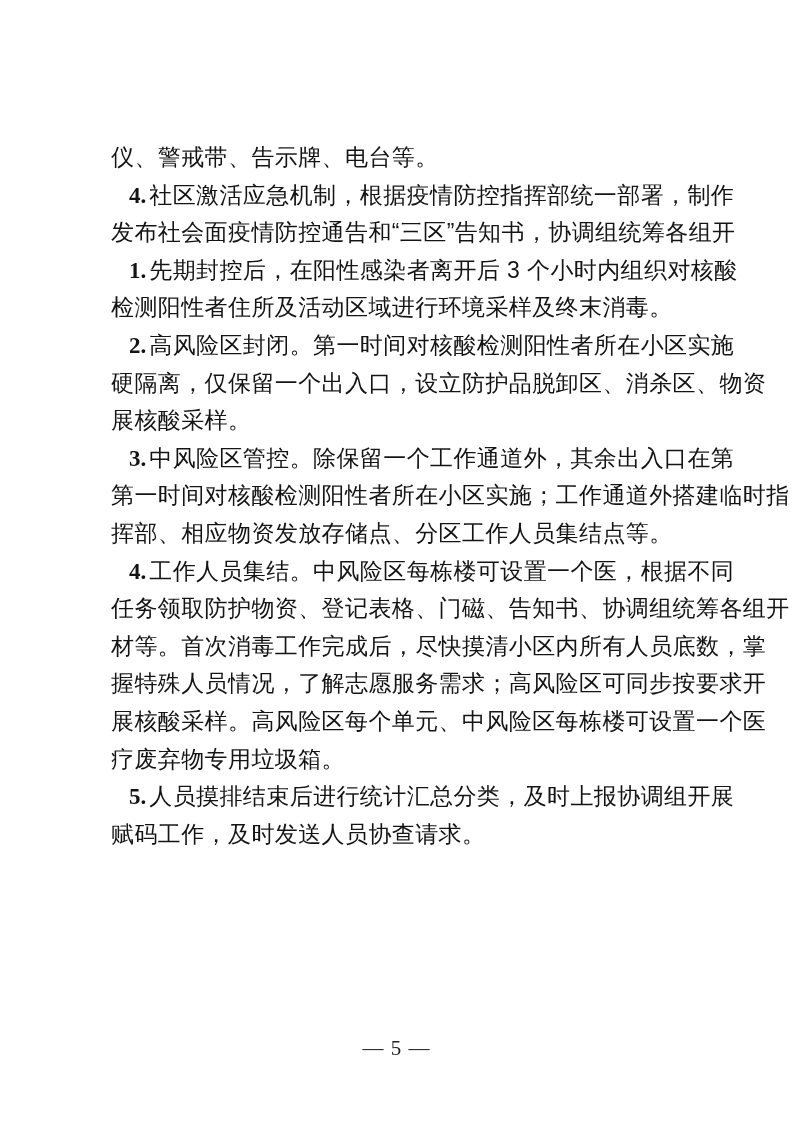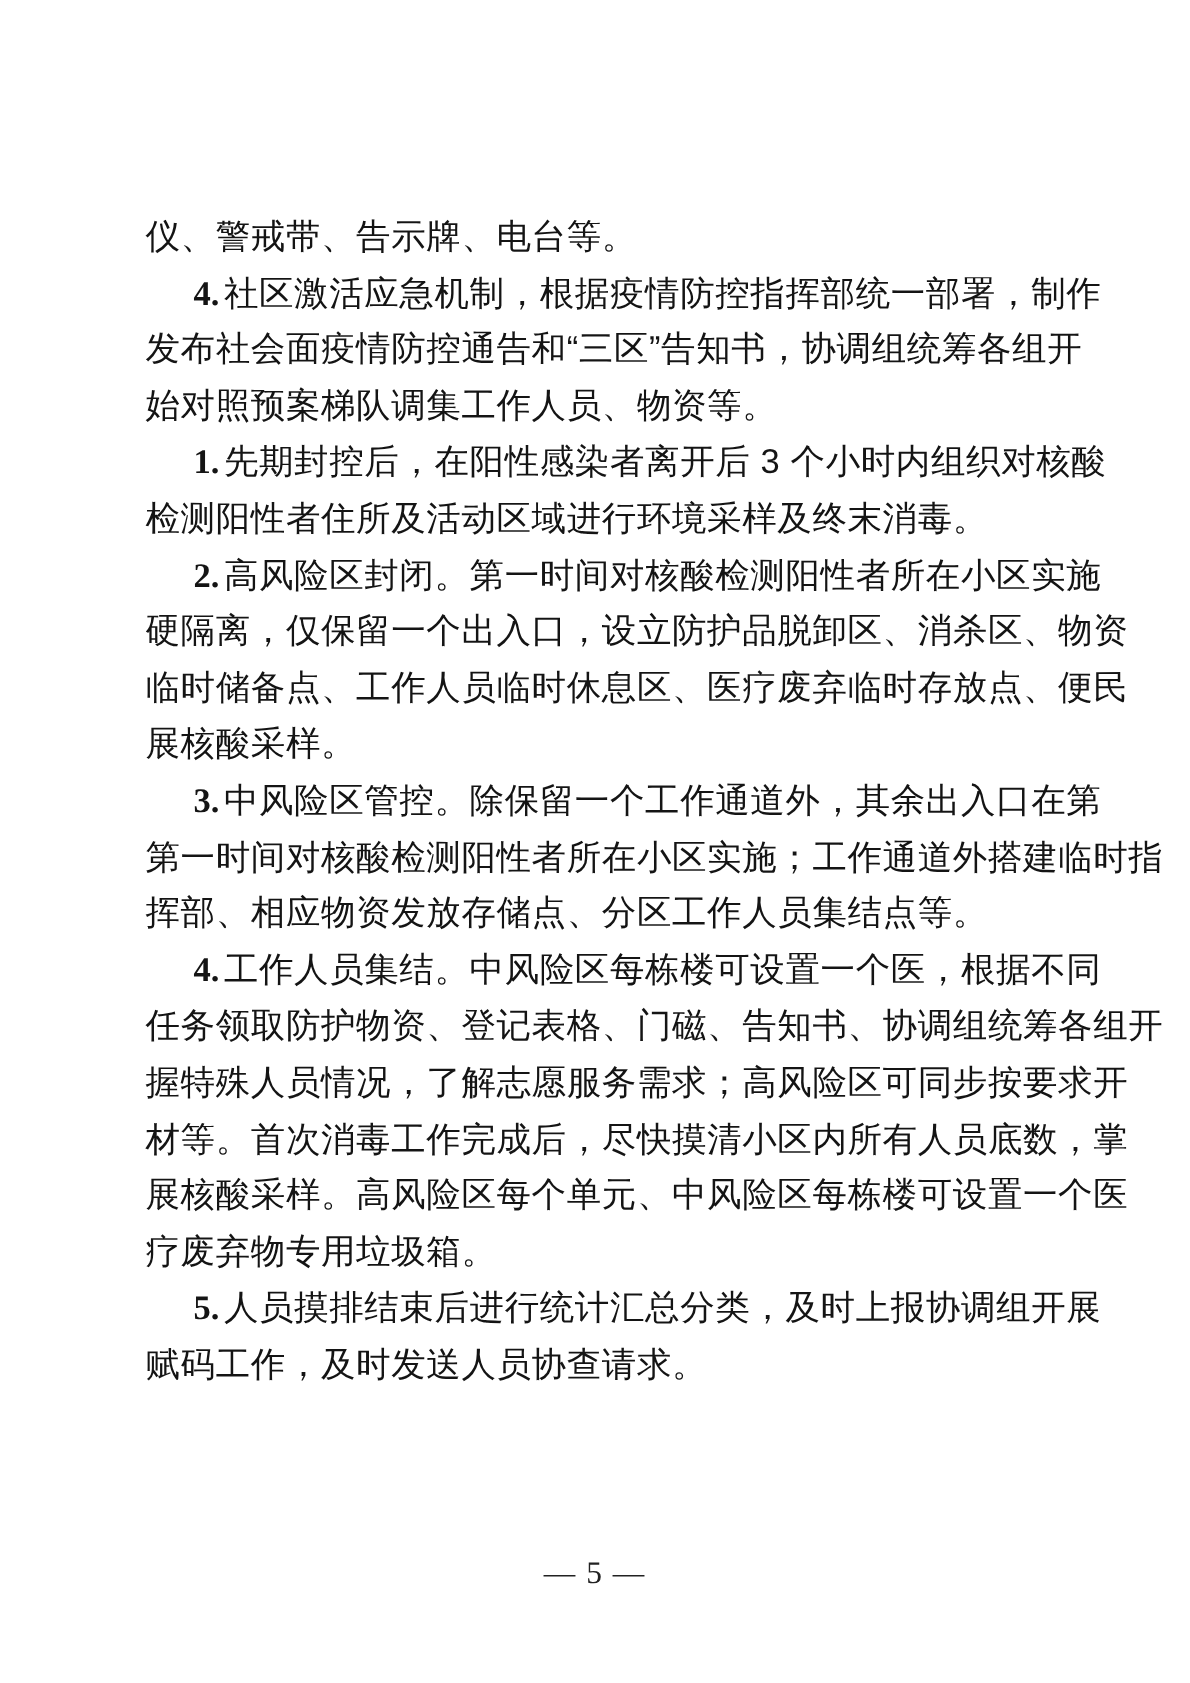--- a/index.html
+++ b/index.html
@@ -34,21 +34,21 @@
     letter-spacing: 0.4px;
   }
   .line.just {
     text-align: justify;
     text-align-last: justify;
   }
   .line.flush {
     text-align: left;
     text-align-last: left;
   }
-  .line.indent-none { padding-left: 0; }
+  .line.indent-none { padding-left: 0; margin-left: 14px; }
   .line.indent-num  { padding-left: 32px; }
   .line.indent-head { padding-left: 42px; }
   .num {
     font-family: "Liberation Serif", "DejaVu Serif", serif;
     font-weight: 700;
     padding-right: 3px;
     letter-spacing: 0;
   }
   .footer {
     position: absolute;
@@ -63,34 +63,32 @@
   }
 </style>
 </head>
 <body>
 
 <div class="page">
   <div class="doc-body">
       <div class="line flush indent-none"><span>仪、警戒带、告示牌、电台等。</span></div>
       <div class="line just indent-num"><span class="num">4.</span><span>社区激活应急机制，根据疫情防控指挥部统一部署，制作</span></div>
       <div class="line just indent-none"><span>发布社会面疫情防控通告和“三区”告知书，协调组统筹各组开</span></div>
-      <div class="line flush indent-none"><span>始对照预案梯队调集工作人员、物资等。</span></div>
       <div class="line just indent-num"><span class="num">1.</span><span>先期封控后，在阳性感染者离开后 3 个小时内组织对核酸</span></div>
       <div class="line flush indent-none"><span>检测阳性者住所及活动区域进行环境采样及终末消毒。</span></div>
       <div class="line just indent-num"><span class="num">2.</span><span>高风险区封闭。第一时间对核酸检测阳性者所在小区实施</span></div>
       <div class="line just indent-none"><span>硬隔离，仅保留一个出入口，设立防护品脱卸区、消杀区、物资</span></div>
-      <div class="line just indent-none"><span>临时储备点、工作人员临时休息区、医疗废弃临时存放点、便民</span></div>
       <div class="line flush indent-none"><span>展核酸采样。</span></div>
       <div class="line just indent-num"><span class="num">3.</span><span>中风险区管控。除保留一个工作通道外，其余出入口在第</span></div>
       <div class="line just indent-none"><span>第一时间对核酸检测阳性者所在小区实施；工作通道外搭建临时指</span></div>
       <div class="line flush indent-none"><span>挥部、相应物资发放存储点、分区工作人员集结点等。</span></div>
       <div class="line just indent-num"><span class="num">4.</span><span>工作人员集结。中风险区每栋楼可设置一个医，根据不同</span></div>
       <div class="line just indent-none"><span>任务领取防护物资、登记表格、门磁、告知书、协调组统筹各组开</span></div>
+      <div class="line just indent-none"><span>材等。首次消毒工作完成后，尽快摸清小区内所有人员底数，掌</span></div>
       <div class="line just indent-none"><span>握特殊人员情况，了解志愿服务需求；高风险区可同步按要求开</span></div>
-      <div class="line just indent-none"><span>材等。首次消毒工作完成后，尽快摸清小区内所有人员底数，掌</span></div>
       <div class="line just indent-none"><span>展核酸采样。高风险区每个单元、中风险区每栋楼可设置一个医</span></div>
       <div class="line flush indent-none"><span>疗废弃物专用垃圾箱。</span></div>
       <div class="line just indent-num"><span class="num">5.</span><span>人员摸排结束后进行统计汇总分类，及时上报协调组开展</span></div>
       <div class="line flush indent-none"><span>赋码工作，及时发送人员协查请求。</span></div>
     </div>
   <div class="footer">
     <span>— 5 —</span>
   </div>
 </div>
 

